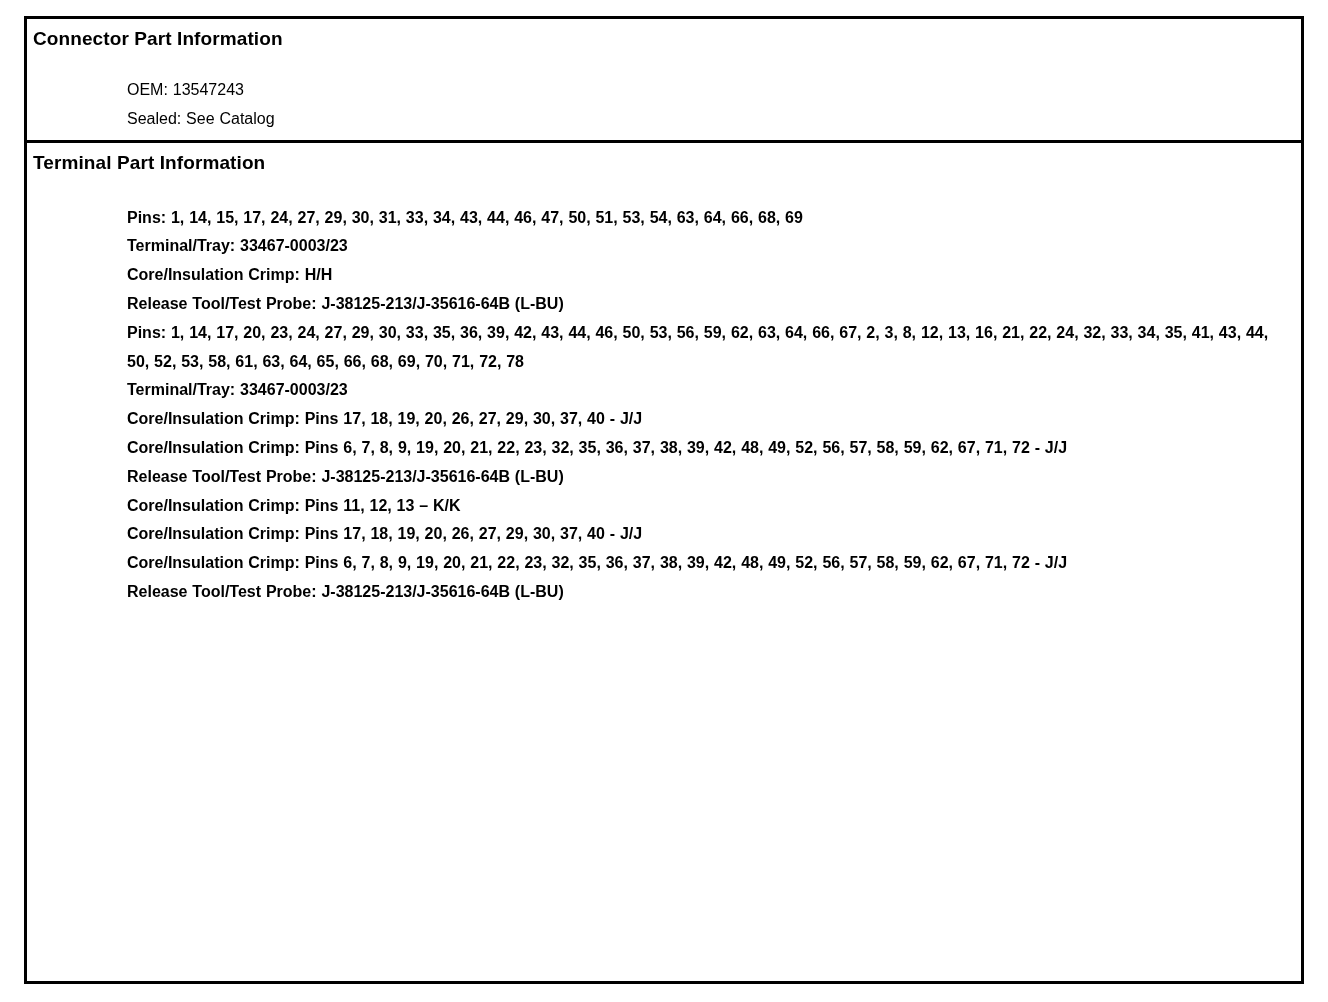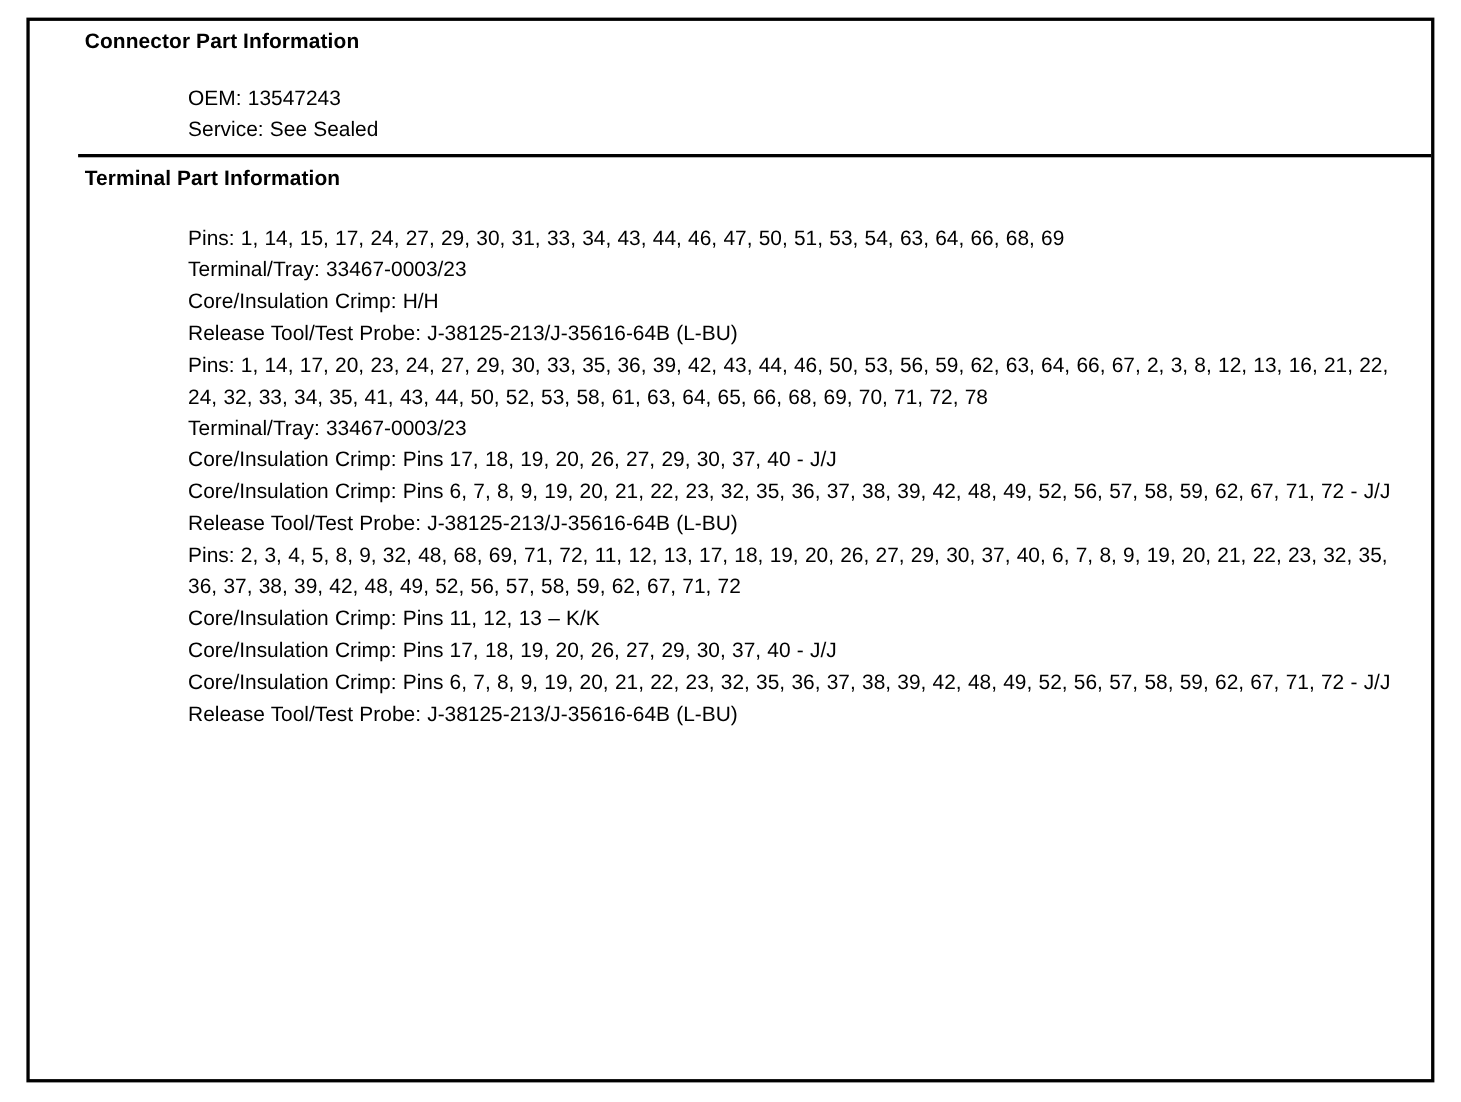--- a/index.html
+++ b/index.html
@@ -26,74 +26,73 @@
     left: 24px;
     top: 16px;
     width: 1280px;
     height: 968px;
     border: 3px solid #000000;
     box-sizing: border-box;
   }
   .section {
     position: relative;
     box-sizing: border-box;
-    margin-left: 44px;
   }
   .section + .section {
     border-top: 3px solid #000000;
   }
   .section-title {
     font-size: 19px;
     font-weight: bold;
     line-height: 22px;
     padding: 9px 0 0 6px;
     letter-spacing: 0.1px;
   }
   .section-body {
     padding: 26px 8px 6px 100px;
   }
   .section-body.terminal {
     padding-top: 30px;
     padding-bottom: 8px;
+    font-weight: bold;
   }
   .line {
-    font-size: 19px;
+    font-size: 16px;
     line-height: 28.8px;
     white-space: normal;
     word-spacing: 0.4px;
     padding-right: 8px;
   }
 </style>
 </head>
 <body>
 
 <div class="page">
   <div class="doc-frame">
 
     <div class="section">
       <div class="section-title">Connector Part Information</div>
       <div class="section-body">
         <div class="line">OEM: 13547243</div>
-        <div class="line">Service: See Sealed</div>
+        <div class="line">Sealed: See Catalog</div>
       </div>
     </div>
 
     <div class="section">
       <div class="section-title">Terminal Part Information</div>
       <div class="section-body terminal">
         <div class="line">Pins: 1, 14, 15, 17, 24, 27, 29, 30, 31, 33, 34, 43, 44, 46, 47, 50, 51, 53, 54, 63, 64, 66, 68, 69</div>
         <div class="line">Terminal/Tray: 33467-0003/23</div>
         <div class="line">Core/Insulation Crimp: H/H</div>
         <div class="line">Release Tool/Test Probe: J-38125-213/J-35616-64B (L-BU)</div>
         <div class="line">Pins: 1, 14, 17, 20, 23, 24, 27, 29, 30, 33, 35, 36, 39, 42, 43, 44, 46, 50, 53, 56, 59, 62, 63, 64, 66, 67, 2, 3, 8, 12, 13, 16, 21, 22, 24, 32, 33, 34, 35, 41, 43, 44, 50, 52, 53, 58, 61, 63, 64, 65, 66, 68, 69, 70, 71, 72, 78</div>
         <div class="line">Terminal/Tray: 33467-0003/23</div>
         <div class="line">Core/Insulation Crimp: Pins 17, 18, 19, 20, 26, 27, 29, 30, 37, 40 - J/J</div>
         <div class="line">Core/Insulation Crimp: Pins 6, 7, 8, 9, 19, 20, 21, 22, 23, 32, 35, 36, 37, 38, 39, 42, 48, 49, 52, 56, 57, 58, 59, 62, 67, 71, 72 - J/J</div>
         <div class="line">Release Tool/Test Probe: J-38125-213/J-35616-64B (L-BU)</div>
-        <div class="line">Pins: 2, 3, 4, 5, 8, 9, 32, 48, 68, 69, 71, 72, 11, 12, 13, 17, 18, 19, 20, 26, 27, 29, 30, 37, 40, 6, 7, 8, 9, 19, 20, 21, 22, 23, 32, 35, 36, 37, 38, 39, 42, 48, 49, 52, 56, 57, 58, 59, 62, 67, 71, 72</div>
         <div class="line">Core/Insulation Crimp: Pins 11, 12, 13 – K/K</div>
         <div class="line">Core/Insulation Crimp: Pins 17, 18, 19, 20, 26, 27, 29, 30, 37, 40 - J/J</div>
         <div class="line">Core/Insulation Crimp: Pins 6, 7, 8, 9, 19, 20, 21, 22, 23, 32, 35, 36, 37, 38, 39, 42, 48, 49, 52, 56, 57, 58, 59, 62, 67, 71, 72 - J/J</div>
         <div class="line">Release Tool/Test Probe: J-38125-213/J-35616-64B (L-BU)</div>
       </div>
     </div>
 
   </div>
 </div>
 

